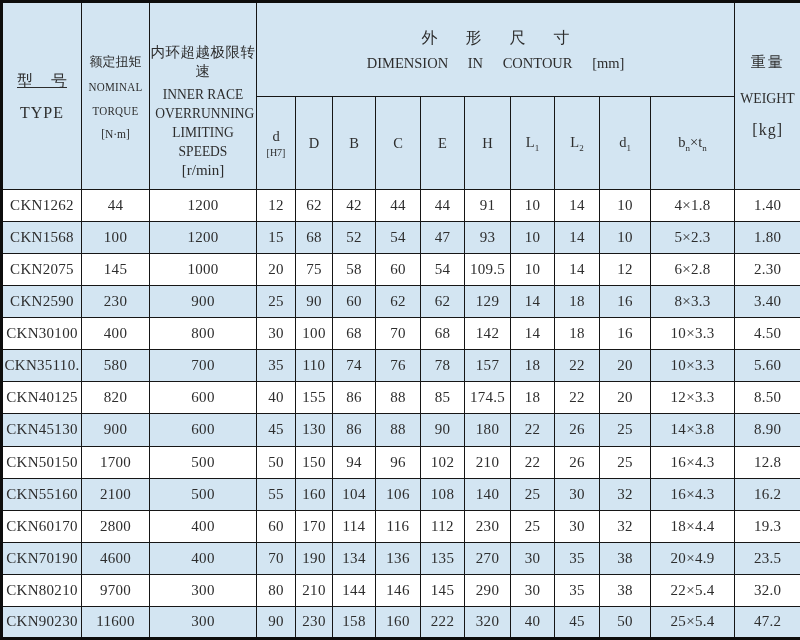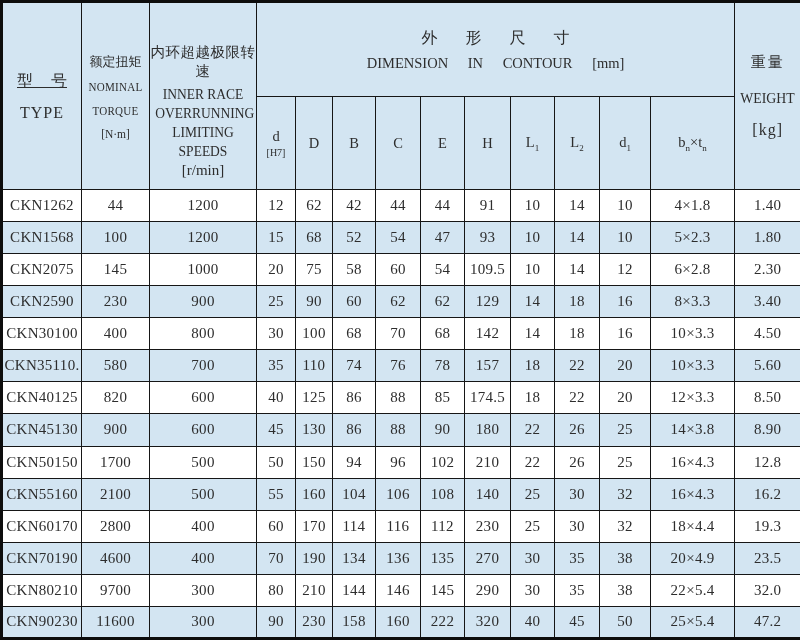--- a/index.html
+++ b/index.html
@@ -243,21 +243,21 @@
         <td>22</td>
         <td>20</td>
         <td>10×3.3</td>
         <td>5.60</td>
       </tr>
       <tr>
         <td>CKN40125</td>
         <td>820</td>
         <td>600</td>
         <td>40</td>
-        <td>125</td>
+        <td>155</td>
         <td>86</td>
         <td>88</td>
         <td>85</td>
         <td>174.5</td>
         <td>18</td>
         <td>22</td>
         <td>20</td>
         <td>12×3.3</td>
         <td>8.50</td>
       </tr>

